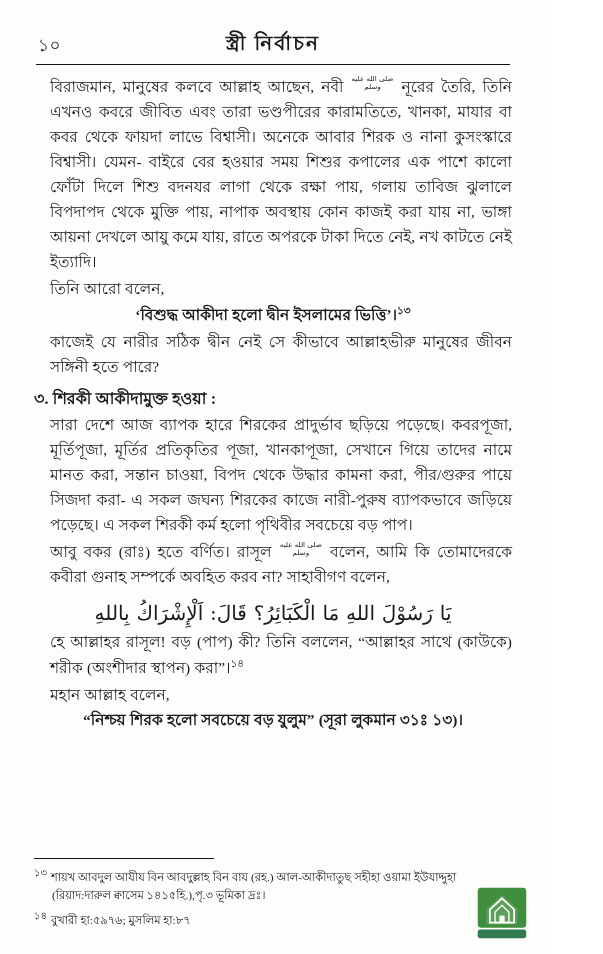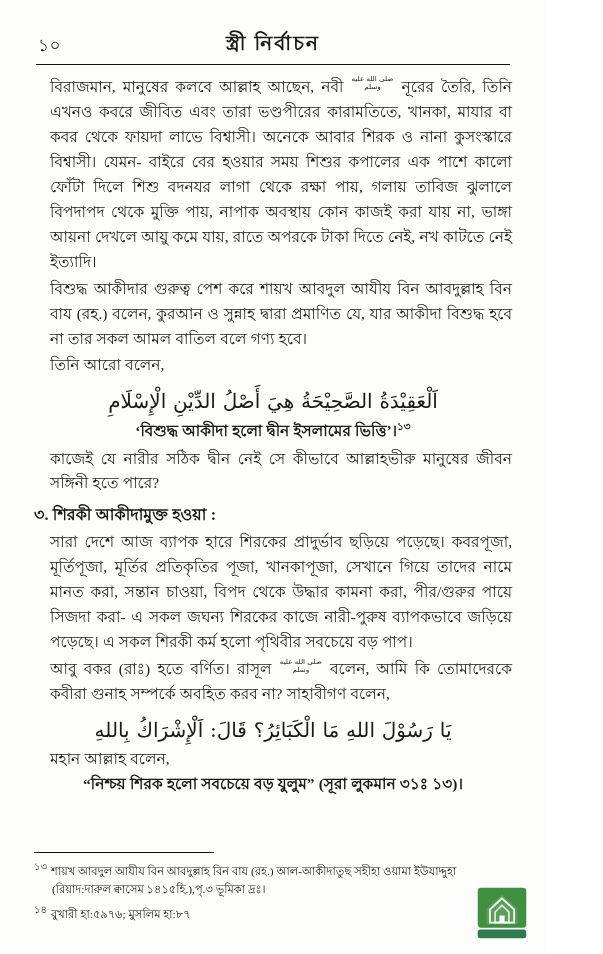--- a/index.html
+++ b/index.html
@@ -98,21 +98,21 @@
   }
   .sallam span {
     display: block;
   }
 
   
   .footnote-area {
     position: absolute;
     left: 34px;
     right: 34px;
-    bottom: 28px;
+    bottom: 22px;
   }
   .footnote-rule {
     border: none;
     border-top: 1.2px solid #111;
     width: 180px;
     margin: 0 0 6px 0;
   }
   .footnote {
     font-size: 11.4px;
     line-height: 1.55;
@@ -146,40 +146,41 @@
   <div class="header">
     <div class="page-number">১০</div>
     <div class="header-title">স্ত্রী নির্বাচন</div>
   </div>
   <hr class="header-rule">
 
   <div class="body">
 
     <p><span>বিরাজমান, মানুষের কলবে আল্লাহ আছেন, নবী <span class="sallam"><span>صلى الله عليه</span><span>وسلم</span></span> নূরের তৈরি, তিনি এখনও কবরে জীবিত এবং তারা ভণ্ডপীরের কারামতিতে, খানকা, মাযার বা কবর থেকে ফায়দা লাভে বিশ্বাসী। অনেকে আবার শিরক ও নানা কুসংস্কারে বিশ্বাসী। যেমন- বাইরে বের হওয়ার সময় শিশুর কপালের এক পাশে কালো ফোঁটা দিলে শিশু বদনযর লাগা থেকে রক্ষা পায়, গলায় তাবিজ ঝুলালে বিপদাপদ থেকে মুক্তি পায়, নাপাক অবস্থায় কোন কাজই করা যায় না, ভাঙ্গা আয়না দেখলে আয়ু কমে যায়, রাতে অপরকে টাকা দিতে নেই, নখ কাটতে নেই ইত্যাদি।</span></p>
 
-    <p><span>বিশুদ্ধ আকীদার গুরুত্ব পেশ করে শায়খ আবদুল আযীয বিন আবদুল্লাহ বিন বায (রহ.) বলেন, কুরআন ও সুন্নাহ দ্বারা প্রমাণিত যে, যার আকীদা বিশুদ্ধ হবে না তার সকল আমল বাতিল বলে গণ্য হবে।</span></p>
 
     <p class="tight"><span>তিনি আরো বলেন,</span></p>
 
-    <p class="arabic">اَلْعَقِيْدَةُ الصَّحِيْحَةُ هِيَ أَصْلُ الدِّيْنِ الْإِسْلَامِ</p>
 
     <p class="centered">
       <span>‘বিশুদ্ধ আকীদা হলো দ্বীন ইসলামের ভিত্তি’।</span><span class="sup">১৩</span>
     </p>
 
     <p><span>কাজেই যে নারীর সঠিক দ্বীন নেই সে কীভাবে আল্লাহভীরু মানুষের জীবন সঙ্গিনী হতে পারে?</span></p>
 
     <p class="section-heading">৩. শিরকী আকীদামুক্ত হওয়া :</p>
 
     <p><span>সারা দেশে আজ ব্যাপক হারে শিরকের প্রাদুর্ভাব ছড়িয়ে পড়েছে। কবরপূজা, মূর্তিপূজা, মূর্তির প্রতিকৃতির পূজা, খানকাপূজা, সেখানে গিয়ে তাদের নামে মানত করা, সন্তান চাওয়া, বিপদ থেকে উদ্ধার কামনা করা, পীর/গুরুর পায়ে সিজদা করা- এ সকল জঘন্য শিরকের কাজে নারী-পুরুষ ব্যাপকভাবে জড়িয়ে পড়েছে। এ সকল শিরকী কর্ম হলো পৃথিবীর সবচেয়ে বড় পাপ।</span></p>
 
     <p><span>আবু বকর (রাঃ) হতে বর্ণিত। রাসূল <span class="sallam"><span>صلى الله عليه</span><span>وسلم</span></span> বলেন, আমি কি তোমাদেরকে কবীরা গুনাহ সম্পর্কে অবহিত করব না? সাহাবীগণ বলেন,</span></p>
 
     <p class="arabic">يَا رَسُوْلَ اللهِ مَا الْكَبَائِرُ؟ قَالَ: اَلْإِشْرَاكُ بِاللهِ</p>
 
+    <p>
+      <span>হে আল্লাহর রাসূল! বড় (পাপ) কী? তিনি বললেন, “আল্লাহর সাথে (কাউকে) শরীক (অংশীদার স্থাপন) করা”।</span><span class="sup">১৪</span>
+    </p>
 
     <p class="tight"><span>মহান আল্লাহ বলেন,</span></p>
 
 
     <p class="centered">“নিশ্চয় শিরক হলো সবচেয়ে বড় যুলুম” (সূরা লুকমান ৩১ঃ ১৩)।</p>
 
   </div>
 
   <div class="footnote-area">
     <hr class="footnote-rule">

